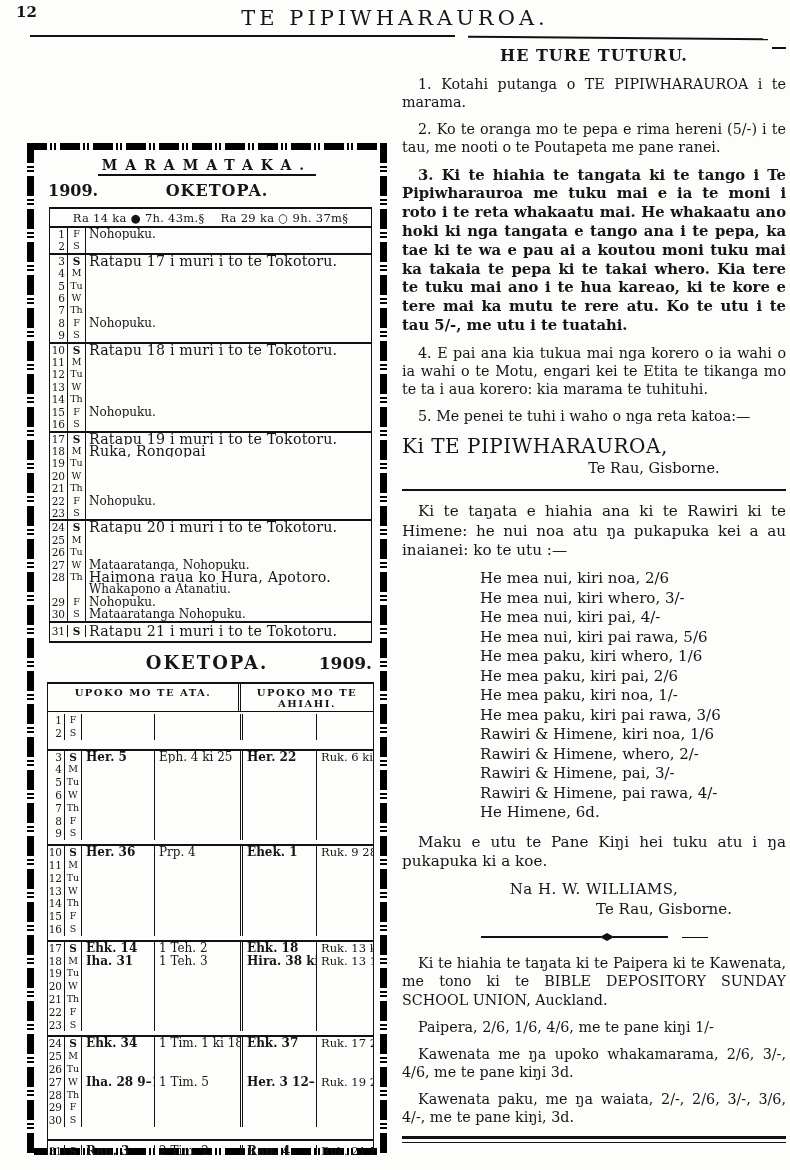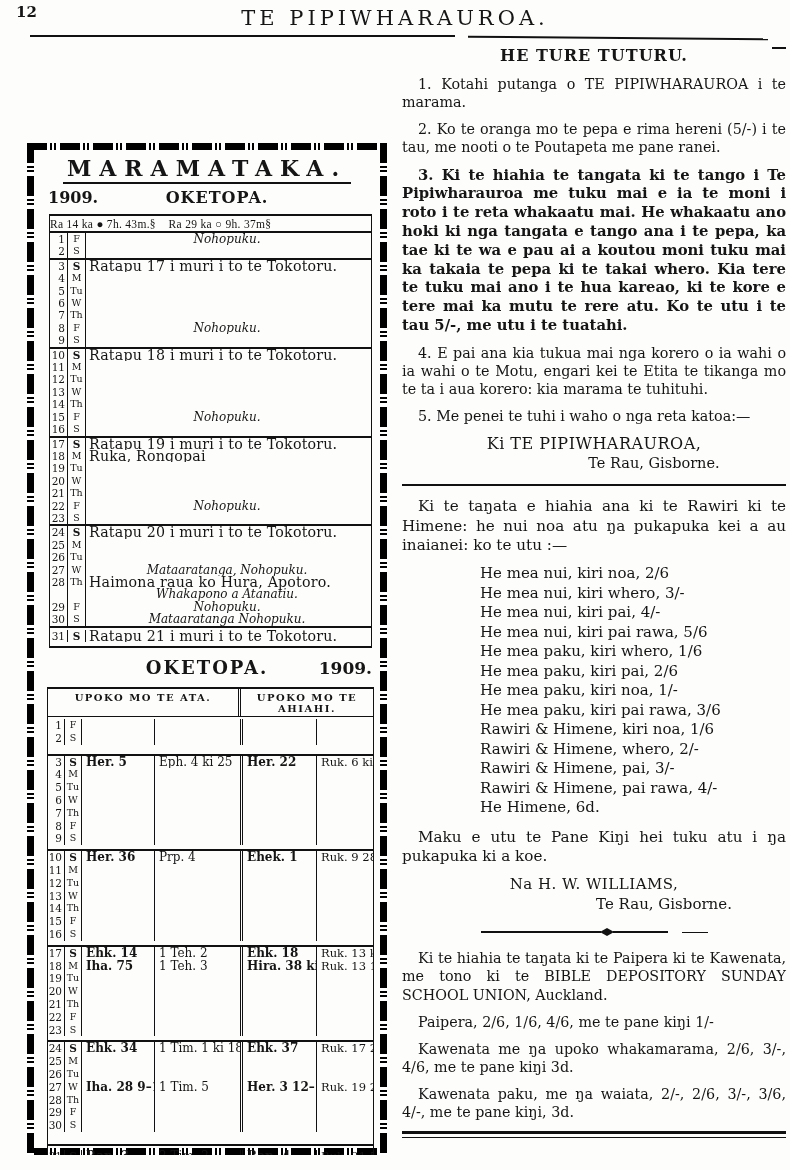--- a/index.html
+++ b/index.html
@@ -19,36 +19,36 @@
   
   .calbox{position:absolute;left:27px;top:143px;width:360px;height:1012px;overflow:hidden;}
   .deco-h{position:absolute;left:0;right:0;height:7px;
     background:repeating-linear-gradient(90deg,#000 0 20px,#fff 20px 23px,#000 23px 25px,#fff 25px 27px,#000 27px 29px,#fff 29px 33px);}
   .deco-v{position:absolute;top:0;bottom:0;width:7px;
     background:repeating-linear-gradient(180deg,#000 0 20px,#fff 20px 23px,#000 23px 25px,#fff 25px 27px,#000 27px 29px,#fff 29px 33px);}
   .deco-top{top:0;} .deco-bottom{bottom:0;} .deco-left{left:0;} .deco-right{right:0;}
   .calinner{position:absolute;left:9px;right:9px;top:10px;bottom:9px;}
 
   .caltitle{text-align:center;margin-top:2px;}
-  .caltitle span{font-weight:bold;font-size:22px;letter-spacing:8px;border-bottom:2px solid #111;padding:0 4px 1px;}
+  .caltitle span{font-weight:bold;font-size:14px;letter-spacing:8px;border-bottom:2px solid #111;padding:0 4px 1px;}
   .yearline{display:grid;grid-template-columns:80px 1fr 60px;margin-top:7px;font-weight:bold;font-size:16px;}
   .yearline .y{padding-left:12px;}
   .yearline .m{text-align:center;letter-spacing:1px;}
 
   
   .t1{margin:7px 6px 0 13px;border:1px solid #111;border-top:2px solid #111;border-bottom:2px solid #111;}
-  .moonrow{font-size:11.5px;text-align:left;padding:2px 0 1px;border-bottom:2px solid #111;white-space:pre;letter-spacing:.3px;font-family:Liberation Serif, serif;}
+  .moonrow{font-size:11.5px;text-align:center;padding:2px 0 1px;border-bottom:2px solid #111;white-space:pre;letter-spacing:.3px;}
   .t1 .band + .band{border-top:2px solid #111;}
   .t1row{display:grid;grid-template-columns:17px 19px 1fr;min-height:12.4px;line-height:12.4px;}
   .num{text-align:right;padding-right:2px;font-size:10.5px;}
   .dl{border-left:1px solid #111;border-right:1px solid #111;text-align:center;font-size:9.5px;}
   .dl.sun{font-weight:bold;font-size:10.5px;}
   .cell{padding-left:3px;overflow:hidden;}
   .bline{font-weight:normal;font-size:14.2px;letter-spacing:.2px;white-space:nowrap;}
-  .nline{font-style:italic;text-align:center;padding-right:6px;font-size:12px;}
+  .nline{text-align:left;padding-right:6px;font-size:12px;}
   .t1 .band:last-child .t1row{padding:2px 0 4px;}
 
   
   .heading2{position:relative;height:30px;margin-top:9px;}
   .heading2 .m2{position:absolute;left:0;right:0;text-align:center;font-weight:bold;font-size:18px;letter-spacing:2px;}
   .heading2 .y2{position:absolute;right:6px;top:1px;font-weight:bold;font-size:17px;}
 
   
   .t2{margin:0 4px 0 11px;border:1px solid #111;border-top:2px solid #111;border-bottom:2px solid #111;}
   .t2head{display:grid;grid-template-columns:190px 1fr;border-bottom:1px solid #111;}
@@ -65,21 +65,21 @@
   .band2.pad-s{padding:2px 0 9px;}
   .band2.pad-m{padding-bottom:4px;}
   .band2.pad-l{padding-bottom:12px;}
   .band2.last{padding:4px 0 6px;}
 
   
   .rightcol{position:absolute;left:402px;top:46px;width:384px;}
   .h-ture{text-align:center;font-size:16px;font-weight:bold;letter-spacing:1px;margin:0 0 10px;}
   .rp{margin:0 0 9px;font-size:14.3px;line-height:1.27;text-align:justify;text-indent:16px;}
   .rp.bold{font-weight:bold;font-size:14.8px;}
-  .addr1{text-align:center;font-size:16px;margin:3px 0 0;letter-spacing:.5px;}
+  .addr1{font-size:20px;margin:3px 0 0;letter-spacing:.5px;}
   .addr2{text-align:center;padding-left:120px;font-size:14.5px;margin:2px 0 0;}
   .rule-full{border:none;border-top:2px solid #111;margin:13px 0 11px;}
   .h-panui{text-align:center;font-size:21px;font-weight:bold;letter-spacing:5px;margin:2px 0 13px;}
   .intro{font-size:15.2px;}
   .prices{margin:4px 0 10px 78px;font-size:15px;line-height:19.5px;}
   .closing{font-size:15.2px;margin-top:3px;}
   .sig1{text-align:center;font-size:15px;letter-spacing:.5px;margin:4px 0 0;}
   .sig2{text-align:center;padding-left:140px;font-size:15px;margin:2px 0 0;}
   .divider{display:flex;align-items:center;justify-content:center;margin:14px 0 12px;}
   .divline{border-top:2px solid #111;}
@@ -463,21 +463,21 @@
             <span class="num">17</span>
             <span class="dl sun">S</span>
             <span class="c c0">Ehk. 14</span>
             <span class="c c1">1 Teh. 2</span>
             <span class="c c2">Ehk. 18</span>
             <span class="c c3">Ruk. 13 ki 18</span>
           </div>
           <div class="t2row">
             <span class="num">18</span>
             <span class="dl">M</span>
-            <span class="c c0">Iha. 75</span>
+            <span class="c c0">Iha. 31</span>
             <span class="c c1">1 Teh. 3</span>
             <span class="c c2">Hira. 38 ki 15</span>
             <span class="c c3">Ruk. 13 18</span>
           </div>
           <div class="t2row">
             <span class="num">19</span>
             <span class="dl">Tu</span>
             <span class="c c0"></span>
             <span class="c c1"></span>
             <span class="c c2"></span>

